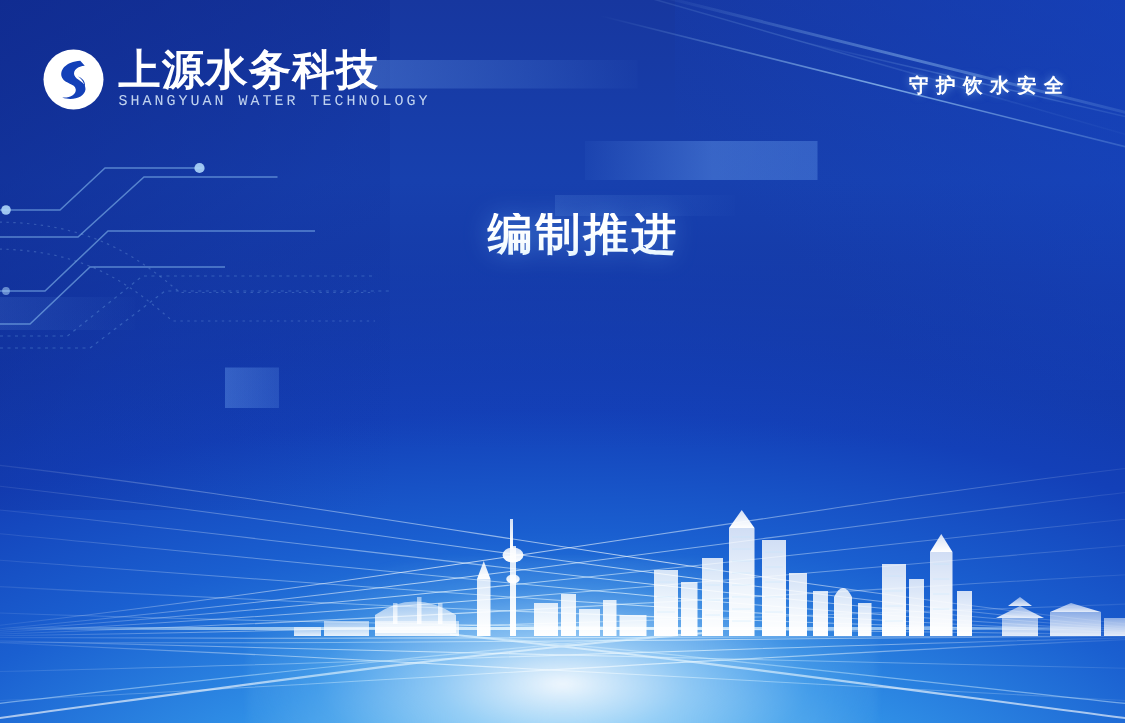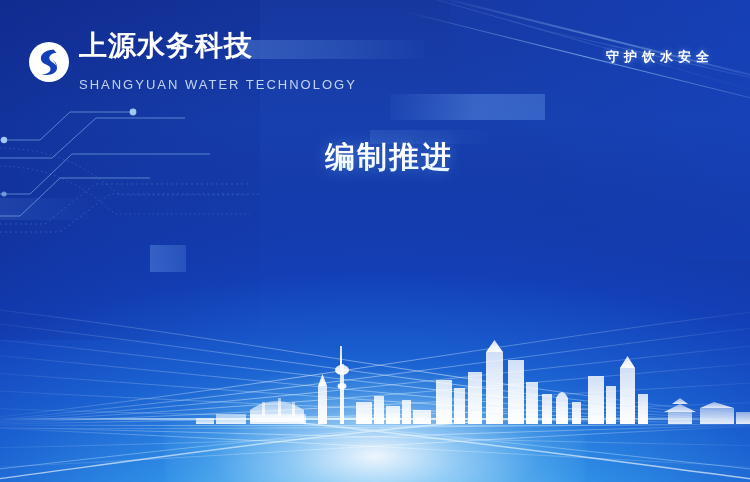--- a/index.html
+++ b/index.html
@@ -111,27 +111,28 @@
   .logo-text { display: flex; flex-direction: column; line-height: 1; }
   .logo-cn {
     font-size: 28px;
     font-weight: bold;
     color: #ffffff;
     letter-spacing: 1px;
     white-space: nowrap;
     font-family: "DejaVu Sans", "Liberation Sans", sans-serif;
   }
   .logo-en {
-    margin-top: 18px;
-    font-size: 13px;
+    margin-top: 3px;
+    font-size: 10px;
     color: #cfe0f6;
     letter-spacing: 2.0px;
     white-space: nowrap;
     transform: scaleY(1.0);
     opacity: .92;
+    font-family: Liberation Mono, monospace;
   }
 
   
   .tagline {
     position: absolute;
     right: 36px; top: 48px;
     font-size: 13px;
     font-weight: bold;
     color: #ffffff;
     letter-spacing: 5px;

